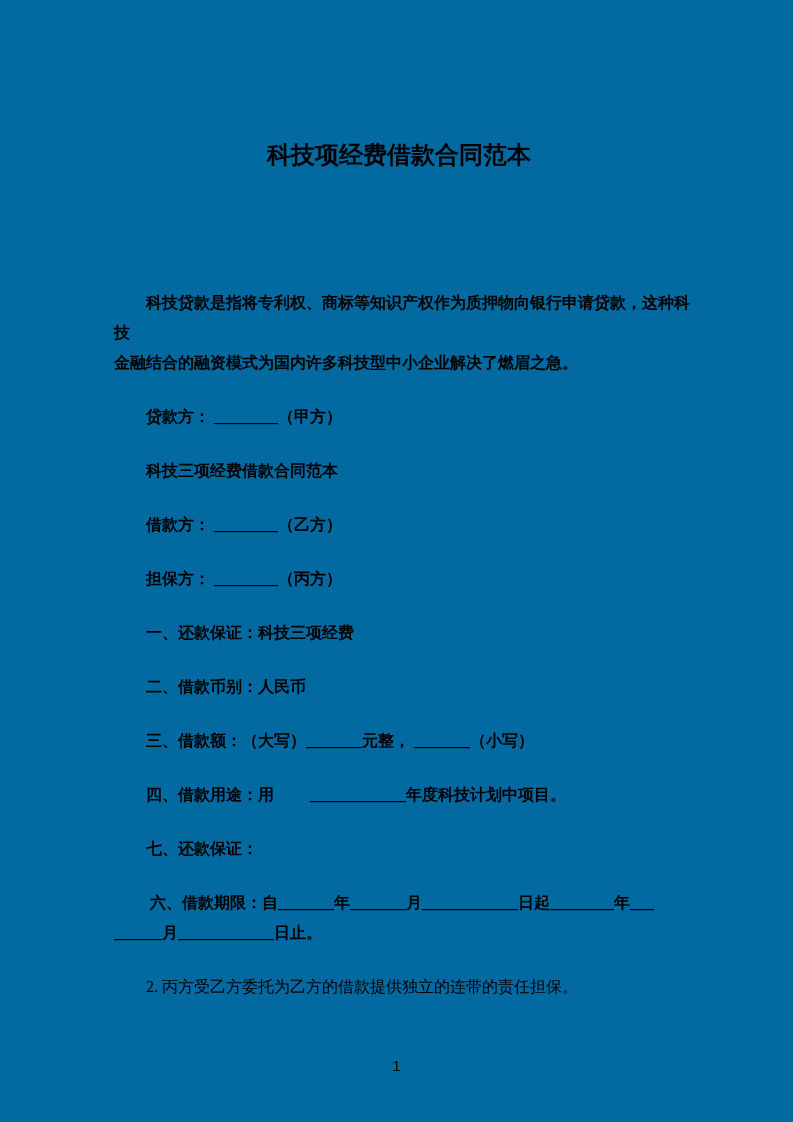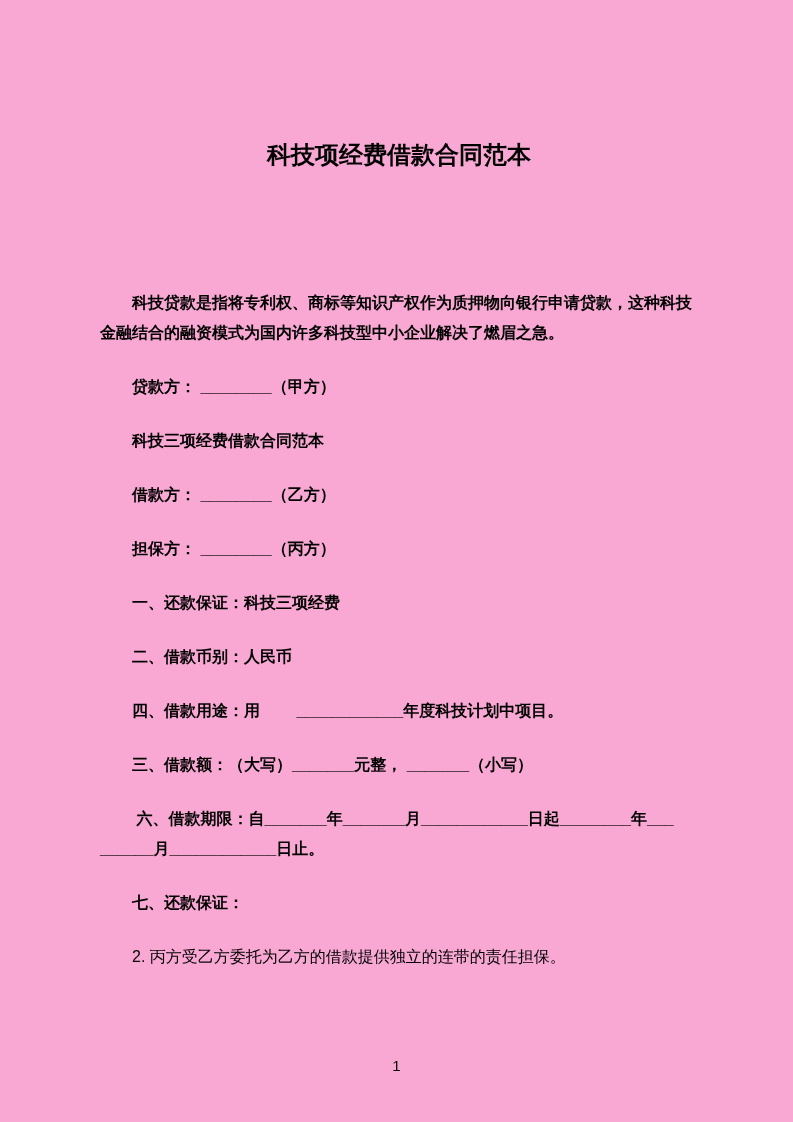--- a/index.html
+++ b/index.html
@@ -4,21 +4,21 @@
 <style>
   html, body {
     margin: 0;
     padding: 0;
     background: #ffffff;
   }
   .page {
     position: relative;
     width: 793px;
     height: 1122px;
-    background: #f9a8d4;
+    background: #0369a1;
     color: #000000;
     font-family: "Liberation Sans", "DejaVu Sans", sans-serif;
     font-size: 16px;
     overflow: hidden;
     margin: 0 auto;
   }
   .content {
     position: absolute;
     left: 100px;
     right: 95px;
@@ -26,24 +26,25 @@
   }
   .doc-title {
     margin: 137px 0 0 0;
     font-size: 24px;
     line-height: 36px;
     font-weight: 700;
     text-align: center;
     white-space: pre-wrap;
   }
   .para {
-    margin: 0 0 24px 0;
+    margin: 0 0 24px 14px;
     line-height: 30px;
     white-space: pre-wrap;
     word-break: break-all;
+    font-family: Liberation Serif, serif;
   }
   .b { font-weight: 700; }
   .r { font-weight: 400; }
   .intro { margin-top: 115px; }
   .page-number {
     position: absolute;
     left: 0;
     right: 0;
     bottom: 46px;
     text-align: center;
@@ -68,28 +69,28 @@
     <p class="para b">　　科技三项经费借款合同范本</p>
 
     <p class="para b">　　借款方： ________（乙方）</p>
 
     <p class="para b">　　担保方： ________（丙方）</p>
 
     <p class="para b">　　一、还款保证：科技三项经费</p>
 
     <p class="para b">　　二、借款币别：人民币</p>
 
+    <p class="para b">　　三、借款额：（大写）_______元整， _______（小写）</p>
+
     <p class="para b">　　四、借款用途：用　　 ____________年度科技计划中项目。</p>
 
-    <p class="para b">　　三、借款额：（大写）_______元整， _______（小写）</p>
 
+    <p class="para b">　　七、还款保证：</p>
 
     <p class="para b">　　 六、借款期限：自_______年_______月____________日起________年___
 ______月____________日止。</p>
-
-    <p class="para b">　　七、还款保证：</p>
 
     <p class="para r">　　2. 丙方受乙方委托为乙方的借款提供独立的连带的责任担保。</p>
 
   </div>
 
   <div class="page-number">1</div>
 </main>
 
 </body></html>

